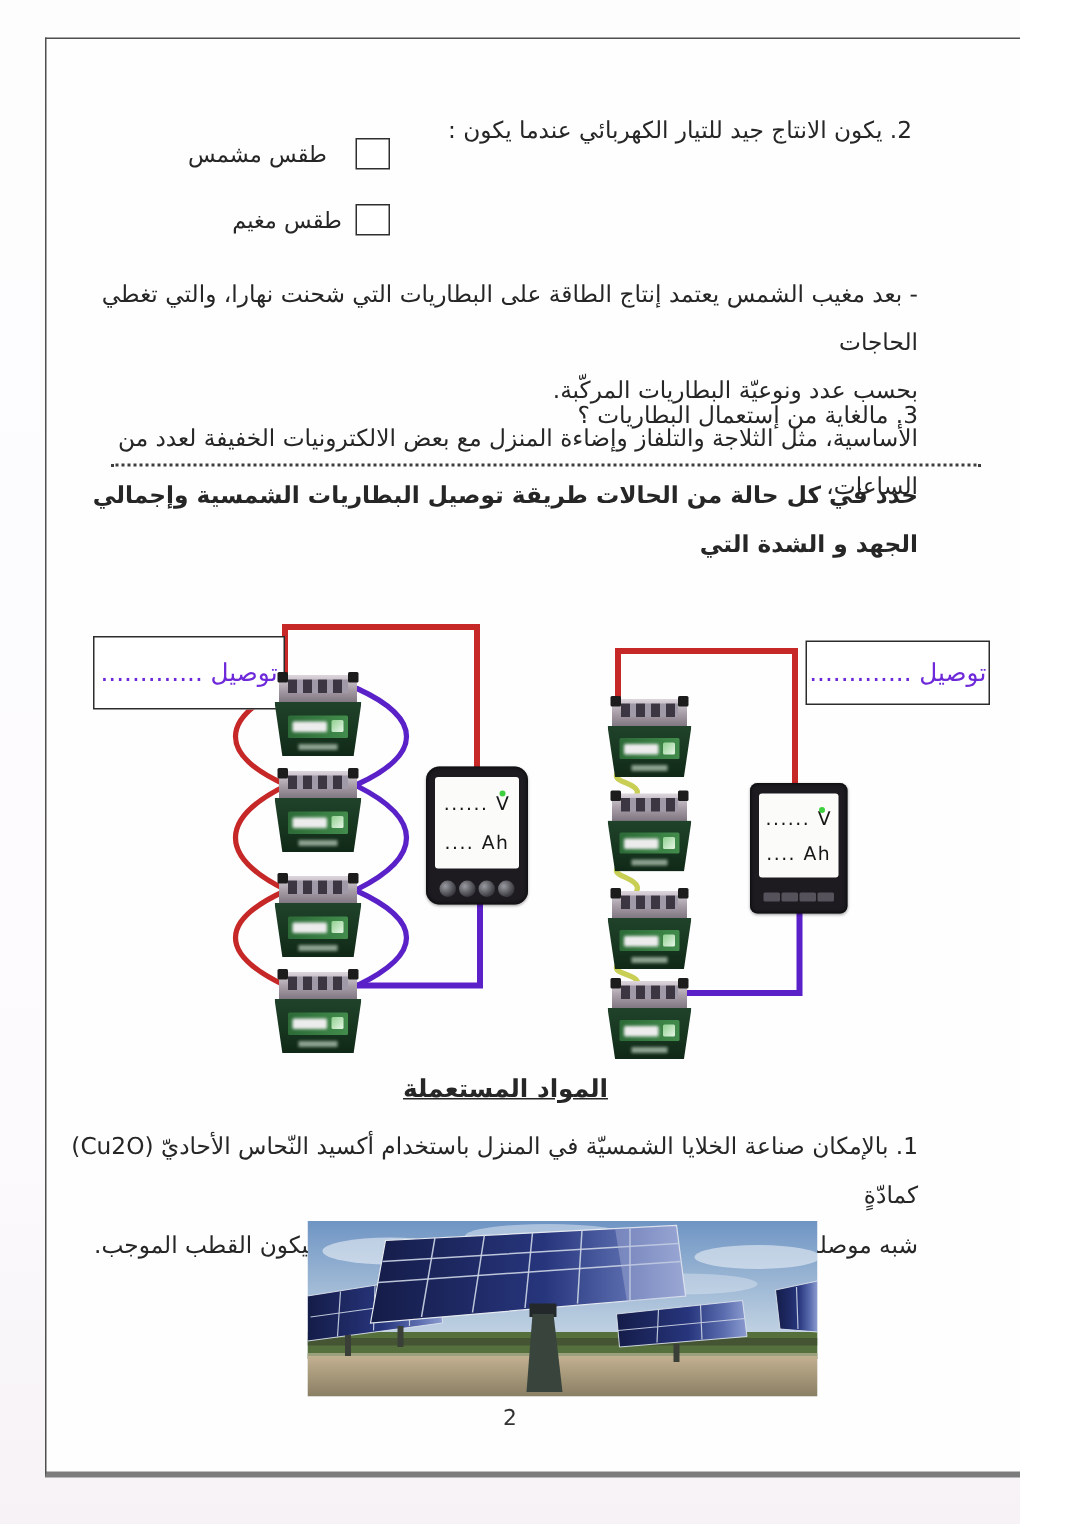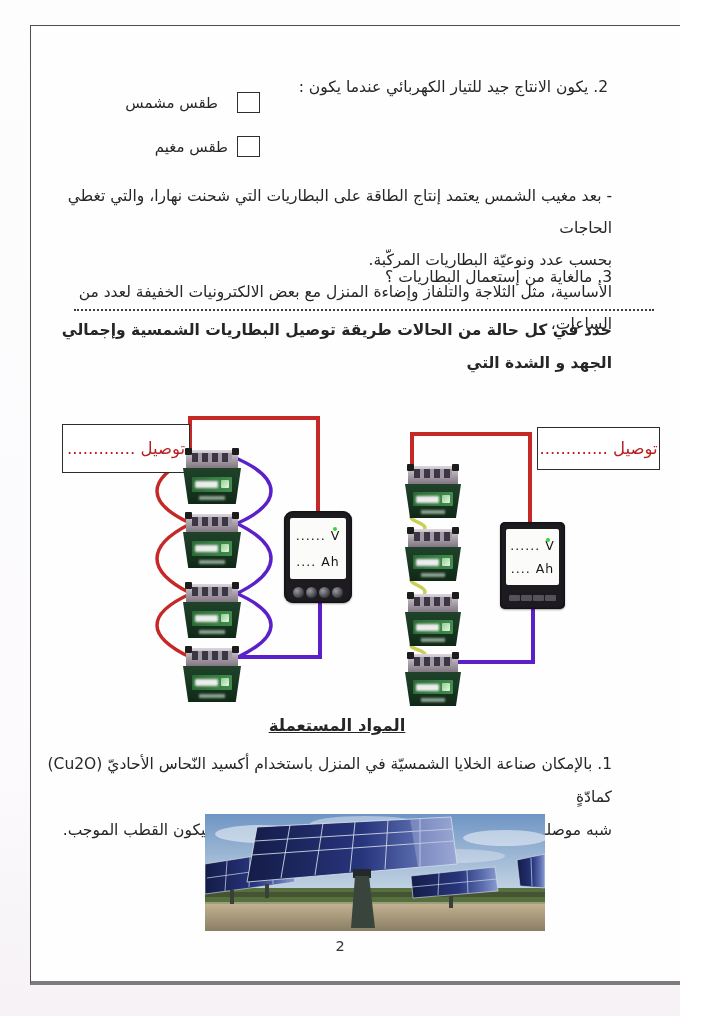--- a/index.html
+++ b/index.html
@@ -21,21 +21,21 @@
   .cb{width:21px;height:19px;border:1.6px solid #2f2f2f;background:#fff;flex:0 0 auto;}
   .para{position:absolute;font-size:15.5px;line-height:32px;width:586px;text-align:right;}
   .p1{top:180px;right:68px;}
   .q3{top:268px;right:68px;}
   .dotline{position:absolute;top:309px;left:74px;width:580px;height:0;border-top:2.5px dotted #3e3e3e;}
   .task{top:314px;right:68px;line-height:33px;font-weight:bold;}
   .wires{position:absolute;left:30px;top:405px;width:660px;height:310px;pointer-events:none;}
   .box-label{
     position:absolute;border:1.5px solid #2c2c2c;background:#fff;
     display:flex;align-items:center;justify-content:center;
-    font-size:16.5px;direction:rtl;color:#b91c1c;
+    font-size:16.5px;direction:rtl;color:#6d28d9;
   }
   .box-left{left:62px;top:424px;width:126px;height:47px;}
   .box-right{left:537px;top:427px;width:121px;height:41px;}
   
   .battery{position:absolute;width:58px;height:54px;}
   .battery.sm{width:56px;height:52px;}
   .bat-top{
     position:absolute;left:3px;right:3px;top:0;height:20px;border-radius:2px;
     background:linear-gradient(180deg,#ddd6dd 0%,#aaa1ab 45%,#776e79 100%);
   }

